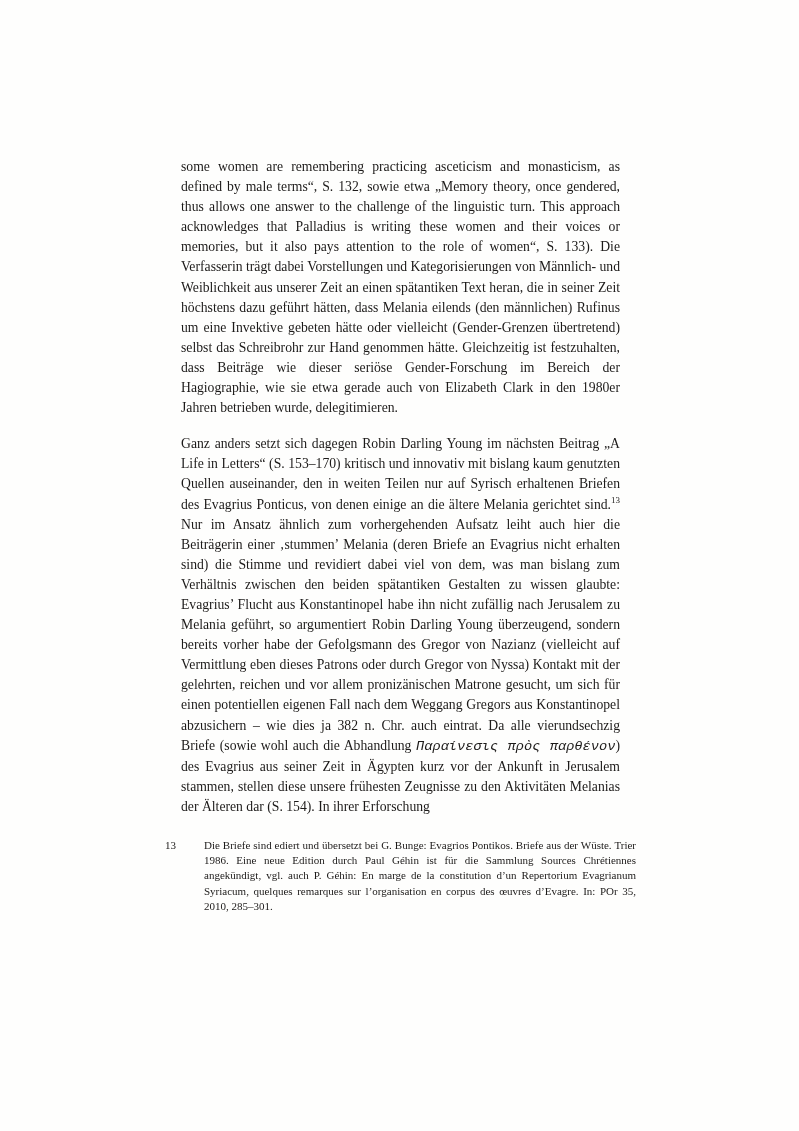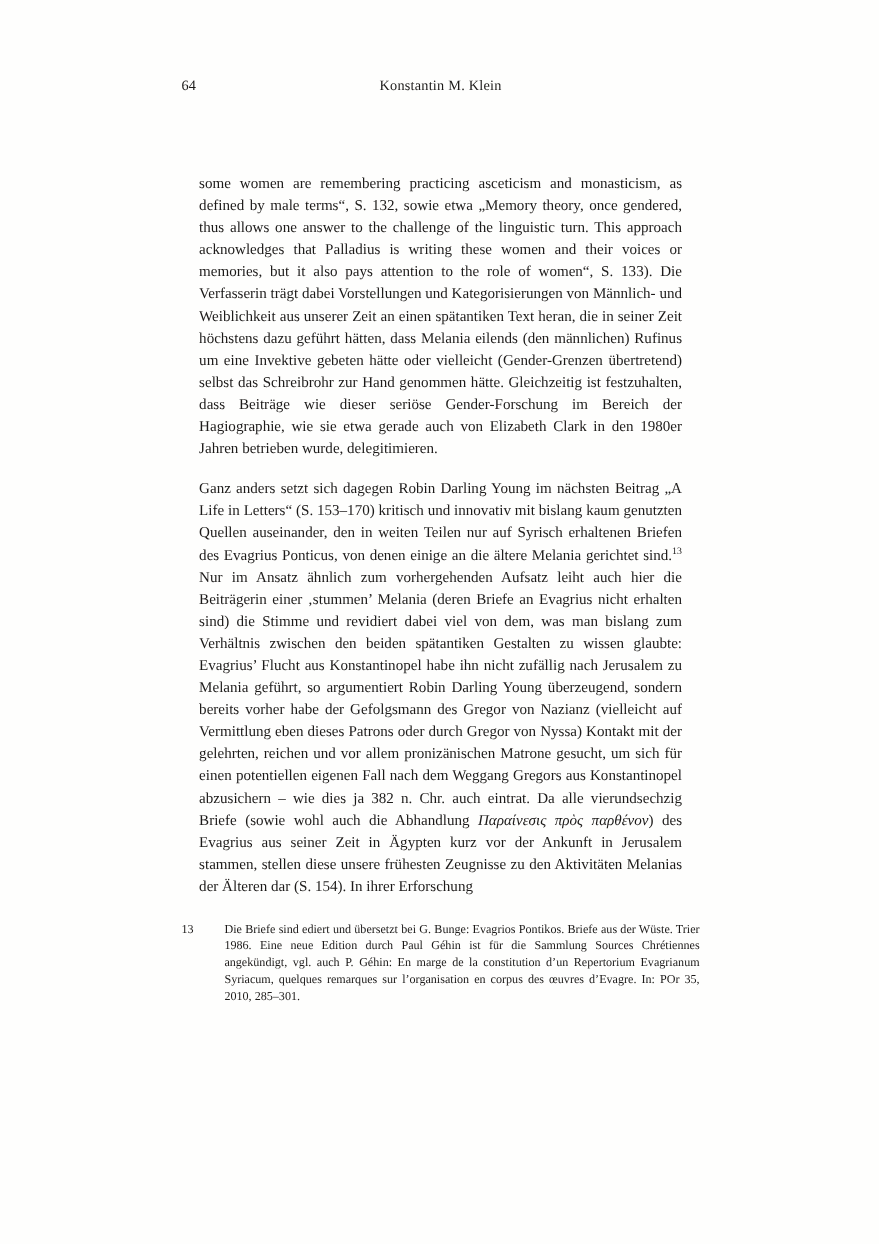--- a/index.html
+++ b/index.html
@@ -52,20 +52,21 @@
   .para-spaced {
     margin-top: 7px;
   }
   .note-ref {
     font-size: 9px;
     line-height: 0;
     vertical-align: super;
   }
   .greek {
     font-style: italic;
+    font-family: Liberation Mono, monospace;
   }
   .footnotes {
     position: absolute;
     top: 838px;
     left: 165px;
     width: 471px;
     font-size: 11px;
     line-height: 15.2px;
     text-align: justify;
     hyphens: auto;
@@ -79,24 +80,20 @@
     position: absolute;
     left: 0;
     top: 0;
   }
 </style>
 </head>
 <body>
 
 <div class="page">
 
-  <header class="running-header">
-    <span class="page-number">64</span>
-    <span class="running-head">Konstantin M. Klein</span>
-  </header>
 
   <main class="text-block">
     <p class="para">some women are remembering practicing asceticism and monasticism, as defined by male terms“, S. 132, sowie etwa „Memory theory, once gendered, thus allows one answer to the challenge of the linguistic turn. This approach acknowledges that Palladius is writing these women and their voices or memories, but it also pays attention to the role of women“, S. 133). Die Verfasserin trägt dabei Vorstellungen und Kategorisierungen von Männlich- und Weiblichkeit aus unserer Zeit an einen spätantiken Text heran, die in seiner Zeit höchstens dazu geführt hätten, dass Melania eilends (den männlichen) Rufinus um eine Invektive gebeten hätte oder vielleicht (Gender-Grenzen übertretend) selbst das Schreibrohr zur Hand genommen hätte. Gleichzeitig ist festzuhalten, dass Beiträge wie dieser seriöse Gender-Forschung im Bereich der Hagiographie, wie sie etwa gerade auch von Elizabeth Clark in den 1980er Jahren betrieben wurde, delegitimieren.</p>
     <p class="para para-spaced"><span>Ganz anders setzt sich dagegen Robin Darling Young im nächsten Beitrag „A Life in Letters“ (S. 153–170) kritisch und innovativ mit bislang kaum genutzten Quellen auseinander, den in weiten Teilen nur auf Syrisch erhaltenen Briefen des Evagrius Ponticus, von denen einige an die ältere Melania gerichtet sind.</span><sup class="note-ref">13</sup><span> Nur im Ansatz ähnlich zum vorhergehenden Aufsatz leiht auch hier die Beiträgerin einer ‚stummen’ Melania (deren Briefe an Evagrius nicht erhalten sind) die Stimme und revidiert dabei viel von dem, was man bislang zum Verhältnis zwischen den beiden spätantiken Gestalten zu wissen glaubte: Evagrius’ Flucht aus Konstantinopel habe ihn nicht zufällig nach Jerusalem zu Melania geführt, so argumentiert Robin Darling Young überzeugend, sondern bereits vorher habe der Gefolgsmann des Gregor von Nazianz (vielleicht auf Vermittlung eben dieses Patrons oder durch Gregor von Nyssa) Kontakt mit der gelehrten, reichen und vor allem pronizänischen Matrone gesucht, um sich für einen potentiellen eigenen Fall nach dem Weggang Gregors aus Konstantinopel abzusichern – wie dies ja 382 n. Chr. auch eintrat. Da alle vierundsechzig Briefe (sowie wohl auch die Abhandlung </span><span class="greek">Παραίνεσις πρὸς παρθένον</span><span>) des Evagrius aus seiner Zeit in Ägypten kurz vor der Ankunft in Jerusalem stammen, stellen diese unsere frühesten Zeugnisse zu den Aktivitäten Melanias der Älteren dar (S. 154). In ihrer Erforschung</span></p>
   </main>
 
   <footer class="footnotes">
     <div class="footnote">
       <span class="fn-num">13</span>
       <span class="fn-text">Die Briefe sind ediert und übersetzt bei G. Bunge: Evagrios Pontikos. Briefe aus der Wüste. Trier 1986. Eine neue Edition durch Paul Géhin ist für die Sammlung Sources Chrétiennes angekündigt, vgl. auch P. Géhin: En marge de la constitution d’un Repertorium Evagrianum Syriacum, quelques remarques sur l’organisation en corpus des œuvres d’Evagre. In: POr 35, 2010, 285–301.</span>

